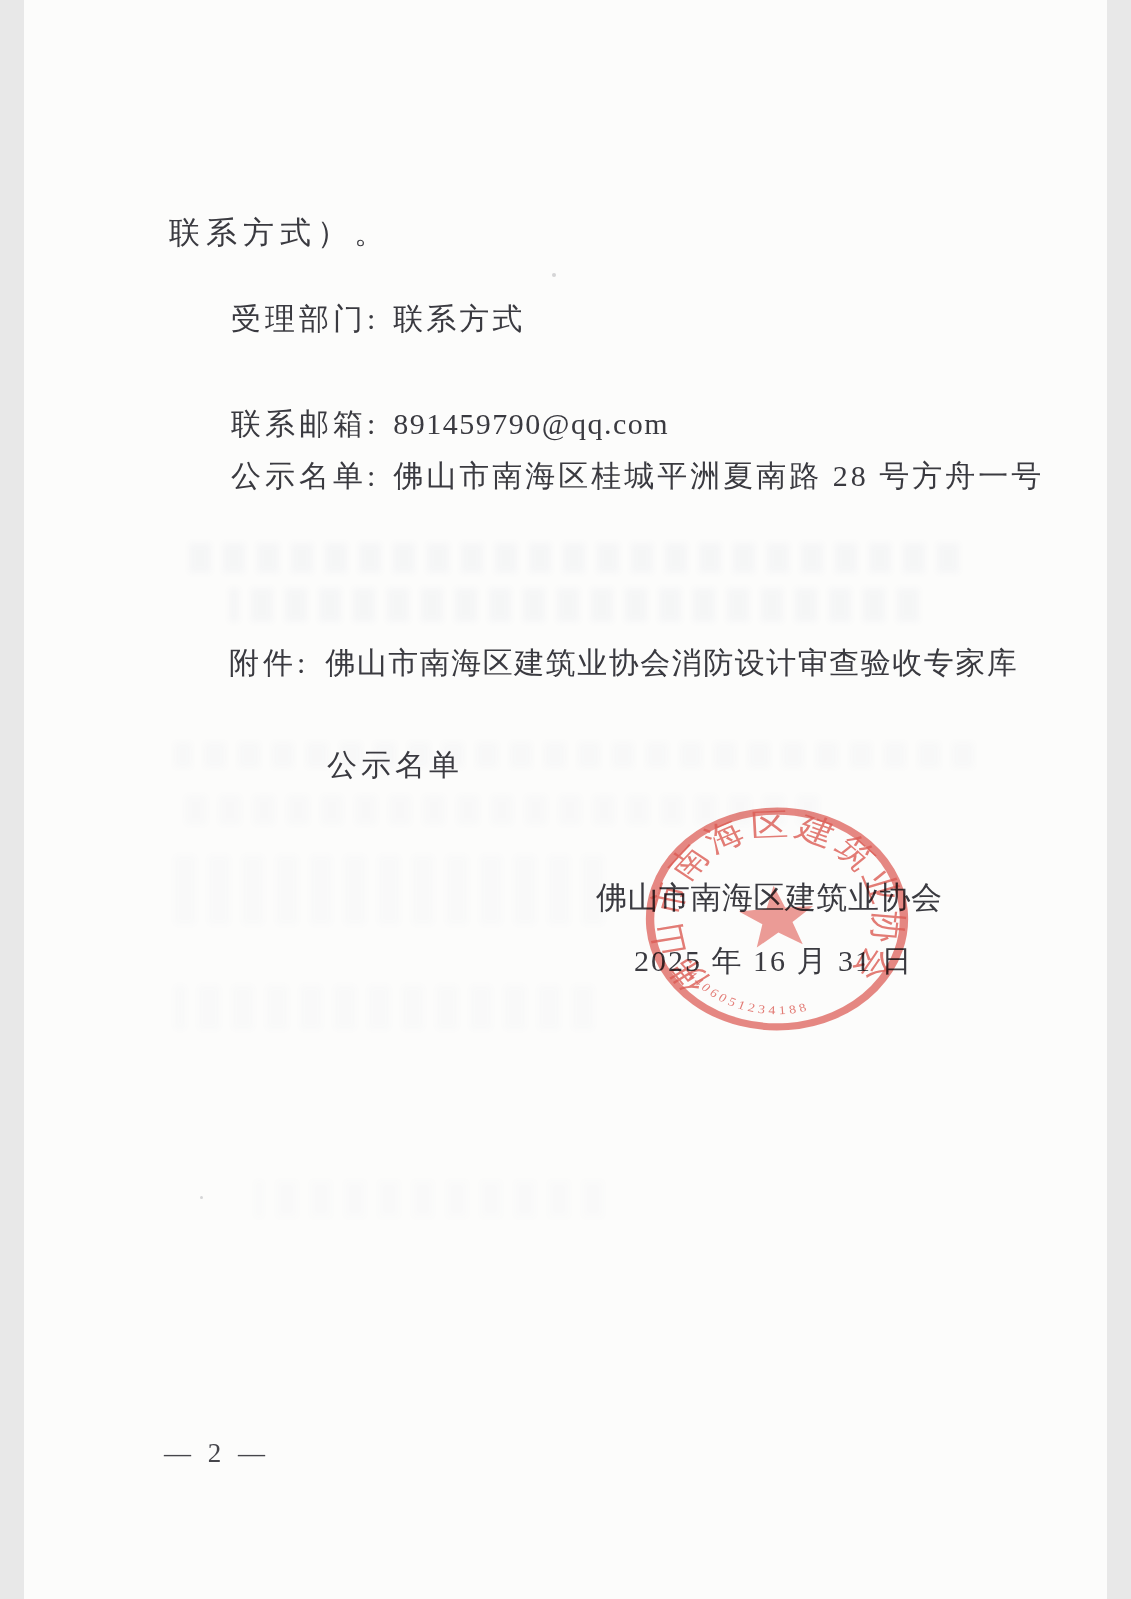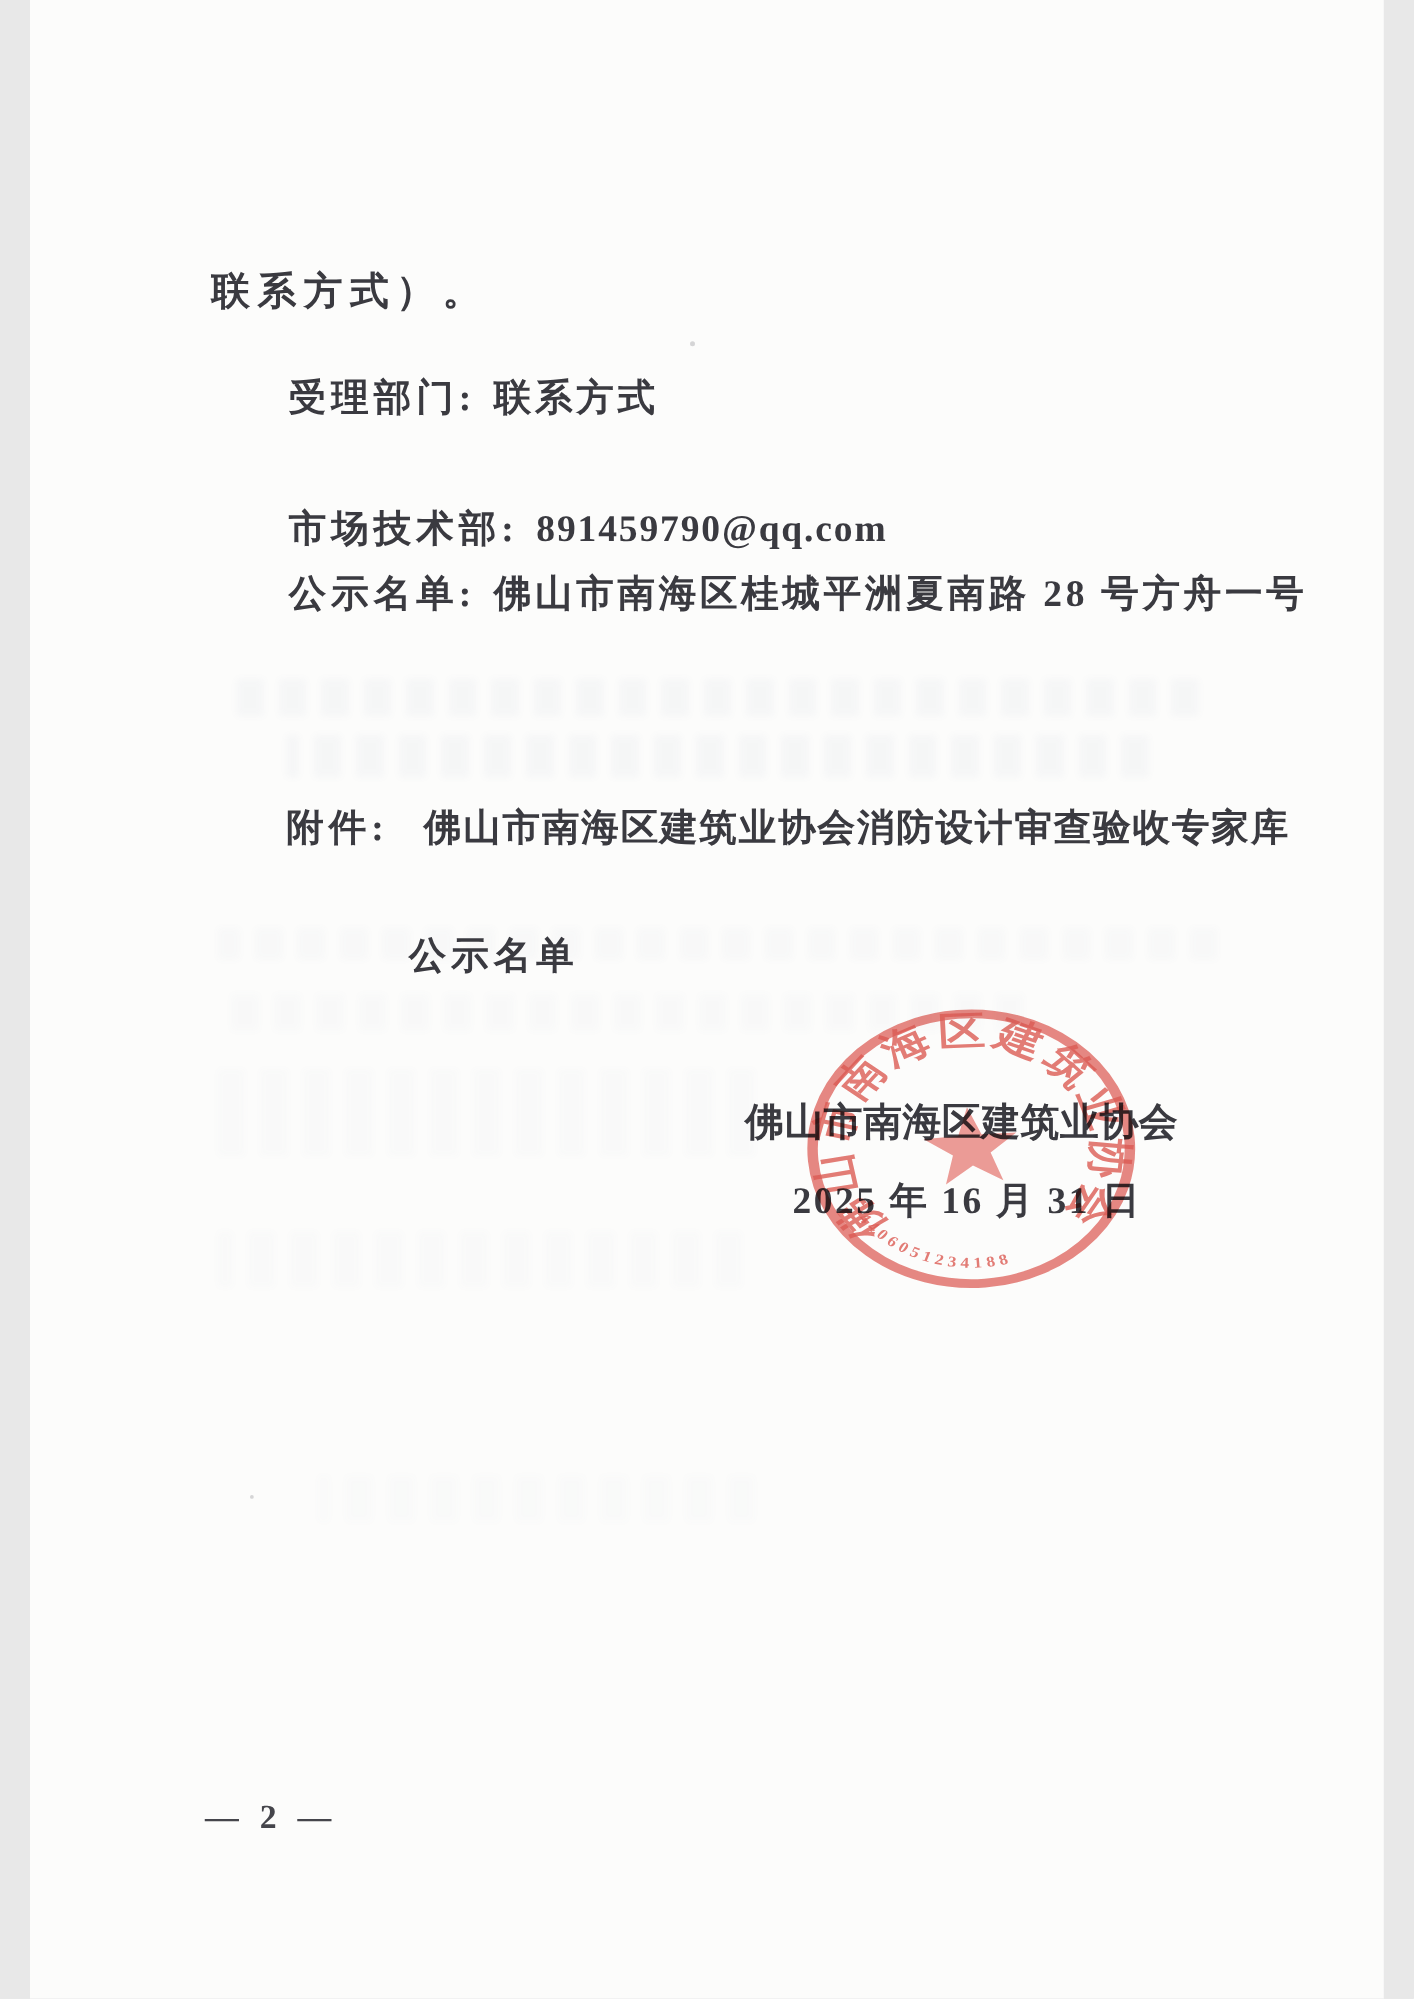--- a/index.html
+++ b/index.html
@@ -3,21 +3,20 @@
 <meta charset="utf-8">
 <style>
   html,body{margin:0;padding:0;background:#e8e8e8;}
   .page{
     position:relative;
     width:1083px;height:1599px;
     margin:0 auto;
     background:#fcfcfb;
     overflow:hidden;
     font-family:"Liberation Serif","DejaVu Serif",serif;
-    font-weight:bold;
   }
   .line{
     position:absolute;
     white-space:nowrap;
     color:#3a3a40;
     font-size:30px;
     letter-spacing:4px;
     line-height:1.15;
   }
   .label{letter-spacing:4px;}
@@ -63,28 +62,28 @@
   <div class="speck" style="left:528px;top:273px;"></div>
   <div class="speck" style="left:1088px;top:500px;width:3px;height:3px;"></div>
   <div class="speck" style="left:176px;top:1196px;width:3px;height:3px;"></div>
 
   <div class="line" style="left:145px;top:215px;font-size:31px;letter-spacing:6px">联系方式）。</div>
 
   <div class="line" style="left:207px;top:302px">
     <span class="label">受理部门:</span><span class="value">联系方式</span>
   </div>
   <div class="line" style="left:207px;top:407px">
-    <span class="label">市场技术部:</span><span class="value" style="letter-spacing:1.5px">891459790@qq.com</span>
+    <span class="label">联系邮箱:</span><span class="value" style="letter-spacing:1.5px">891459790@qq.com</span>
   </div>
   <div class="line" style="left:207px;top:459px">
     <span class="label">公示名单:</span><span class="value">佛山市南海区桂城平洲夏南路 28 号方舟一号</span>
   </div>
 
   <div class="line" style="left:205px;top:646px">
-    <span class="label">附件:</span><span class="value" style="letter-spacing:1.5px;margin-left:28px">佛山市南海区建筑业协会消防设计审查验收专家库</span>
+    <span class="label">附件:</span><span class="value" style="letter-spacing:1.5px;margin-left:16px">佛山市南海区建筑业协会消防设计审查验收专家库</span>
   </div>
   <div class="line" style="left:303px;top:748px">公示名单</div>
 
   <div class="line" style="left:572px;top:880px;letter-spacing:0.5px;font-size:31px">佛山市南海区建筑业协会</div>
   <div class="line" style="left:610px;top:944px;letter-spacing:2px">2025 年 16 月 31 日</div>
 
   <div class="seal-wrap">
     <svg viewBox="0 0 300 300" preserveAspectRatio="none" aria-hidden="true">
       <g transform="rotate(-5 150 150)">
         <circle cx="150" cy="150" r="136" fill="none" stroke="#dc4f47" stroke-width="9" stroke-opacity="0.72"></circle>

